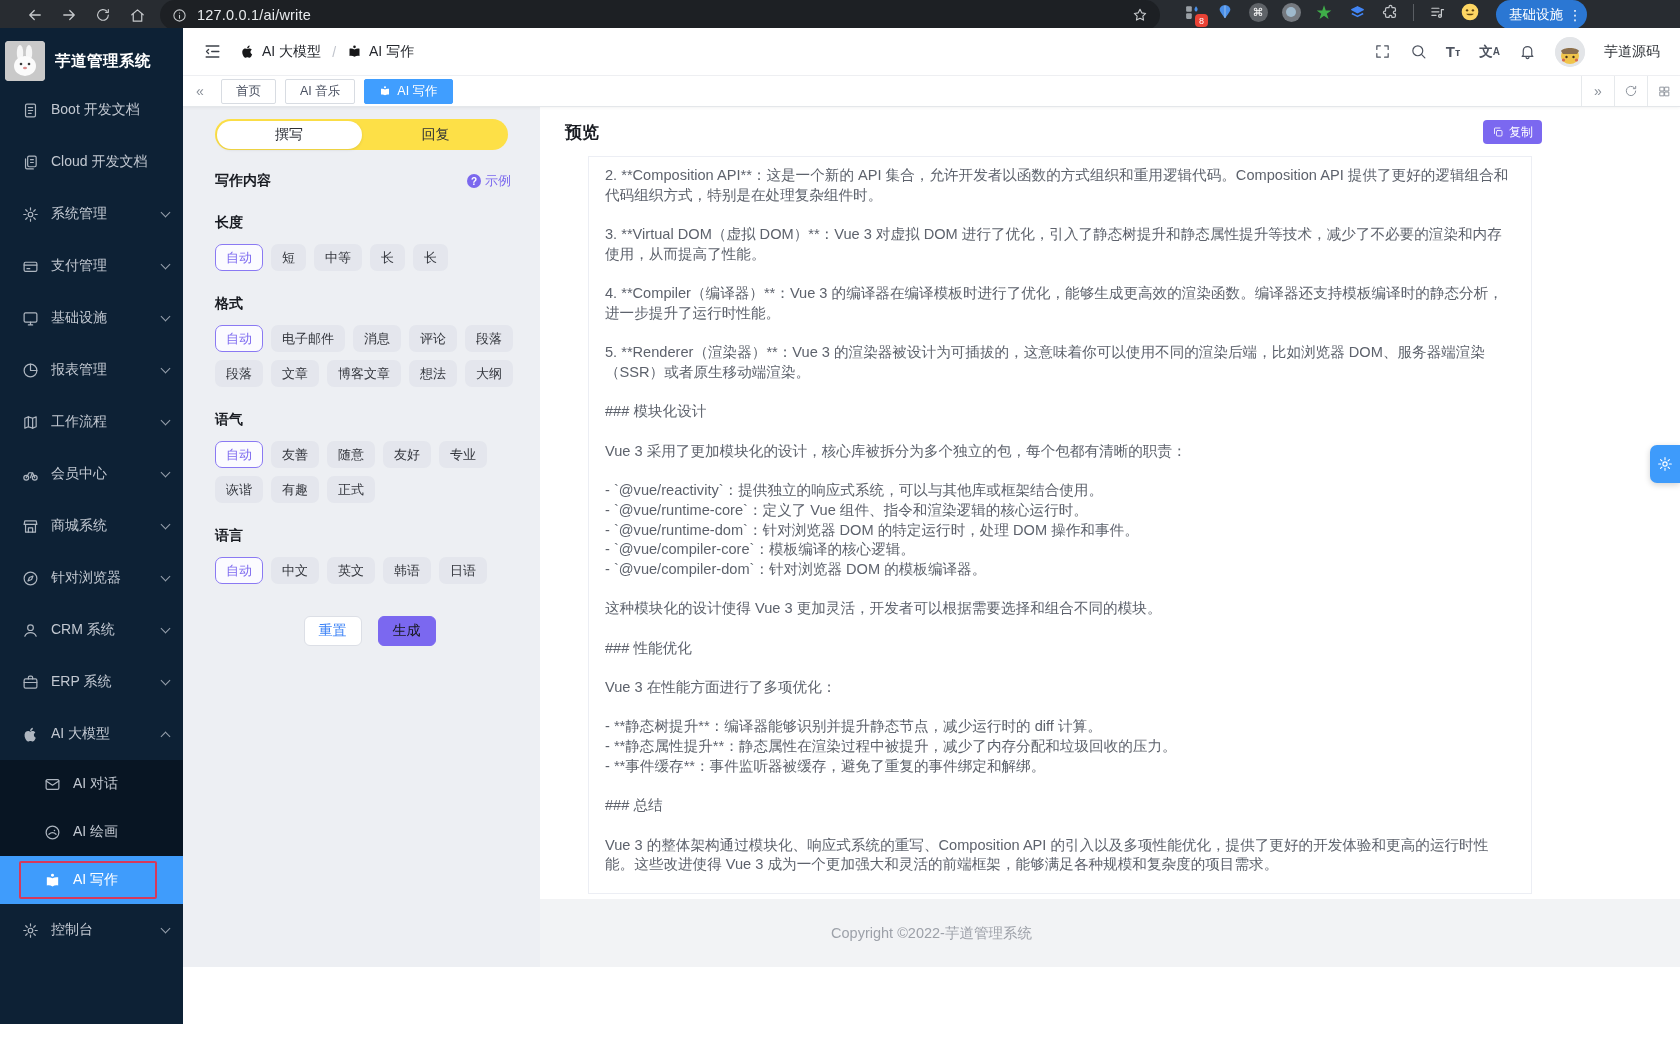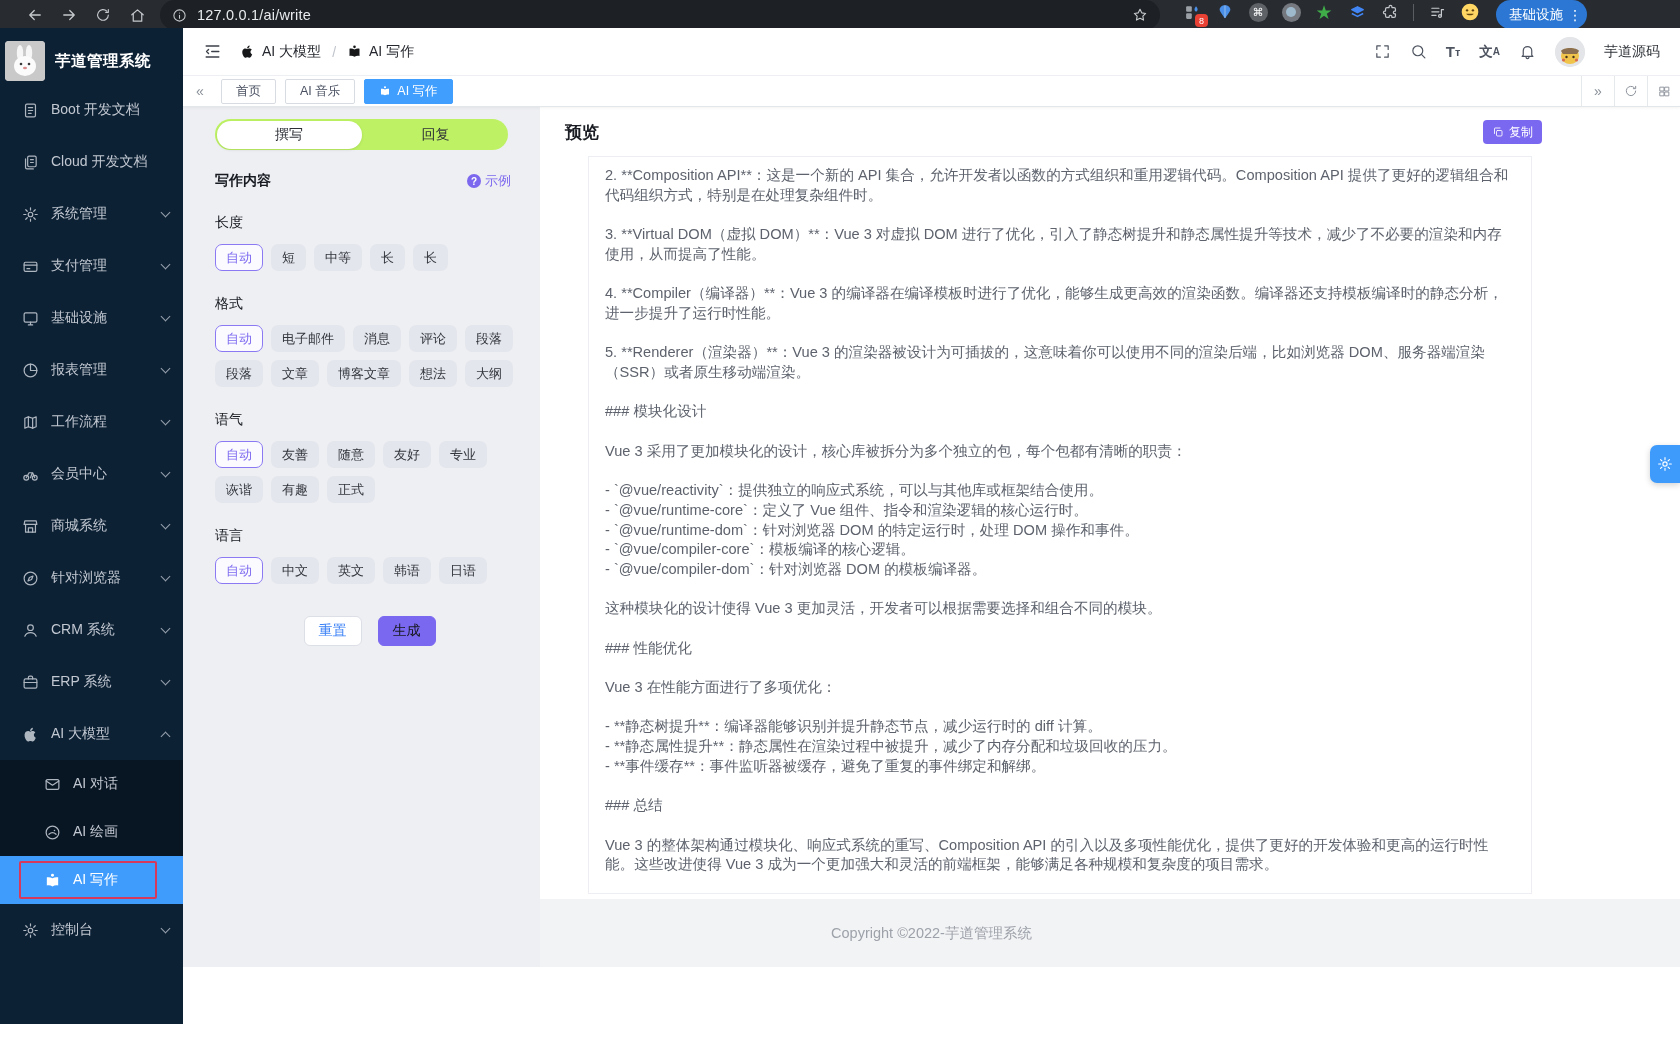--- a/index.html
+++ b/index.html
@@ -63,33 +63,33 @@
   .tab.active { background:#409eff; border-color:#409eff; color:#fff; }
   .tab .ticon { display:flex; }
   .tright { margin-left:auto; display:flex; height:100%; }
   .tright .tcell { border-left:1px solid #e6e9ec; width:33px; }
 
   
   .content { position:relative; flex:1; background:#f2f3f5; overflow:hidden; }
 
   
   .composer { position:absolute; left:0; top:0; width:357px; height:860px; background:#edeff3; padding:12px 0 0 32px; }
-  .seg { width:293px; height:31px; background:#bef264; border-radius:17px; display:flex; font-size:14px; color:#2c2f36; }
+  .seg { width:293px; height:31px; background:#fde047; border-radius:17px; display:flex; font-size:14px; color:#2c2f36; }
   .seg-opt { flex:1; display:flex; align-items:center; justify-content:center; cursor:pointer; border-radius:16px; }
   .seg-opt.active { background:#fff; margin:1.5px; box-shadow:0 1px 3px rgba(0,0,0,.10); }
   .lab-row { display:flex; align-items:center; justify-content:space-between; width:296px; margin-top:22px; }
   .lab { font-weight:700; font-size:14px; color:#181b21; }
   .example { display:flex; gap:4px; align-items:center; color:#7b68ee; font-size:13px; cursor:pointer; }
   .qmark { width:14px; height:14px; border-radius:50%; background:#7b68ee; color:#fff; font-size:10px; display:flex; align-items:center; justify-content:center; font-weight:700; }
   .ta-wrap { position:relative; width:296px; height:110px; margin-top:10px; }
   .ta-wrap textarea { width:100%; height:100%; border:1px solid #e2e5eb; border-radius:6px; background:#fff; resize:none; padding:9px 12px; font-family:"Liberation Sans",sans-serif; font-size:14px; color:#a3a8b1; outline:none; }
   .count { position:absolute; right:10px; bottom:7px; font-size:12px; color:#9aa0a8; }
   .grip { position:absolute; right:3px; bottom:3px; width:9px; height:9px; background:
     linear-gradient(135deg, transparent 0 46%, #c0c4cc 46% 54%, transparent 54% 66%, #c0c4cc 66% 74%, transparent 74%); }
-  .group-label { font-weight:400; font-size:14px; color:#181b21; margin-top:24px; }
+  .group-label { font-weight:700; font-size:14px; color:#181b21; margin-top:24px; }
   .chips { display:flex; flex-wrap:wrap; gap:8px 8px; width:312px; margin-top:12px; }
   .chip { background:#e4e6ed; border:1.5px solid transparent; border-radius:7px; padding:4px 10px; font-size:13px; line-height:17px; color:#33363d; cursor:pointer; }
   .chip.sel { background:#fbfbff; border-color:#8a79f3; color:#7e6bf0; }
   .btn-row { width:300px; display:flex; justify-content:center; gap:16px; margin-top:32px; }
   .btn { height:30px; border-radius:6px; font-size:14px; display:flex; align-items:center; justify-content:center; cursor:pointer; padding:0 14px; }
   .btn.reset { background:#fff; border:1px solid #dcdfe6; color:#3b82f6;margin-left:9px; }
   .btn.gen { background:#7b68f0; border:1px solid #7b68f0; color:#16181d; }
 
   
   .preview { position:absolute; left:357px; top:0; right:0; height:792px; background:#fff; }

